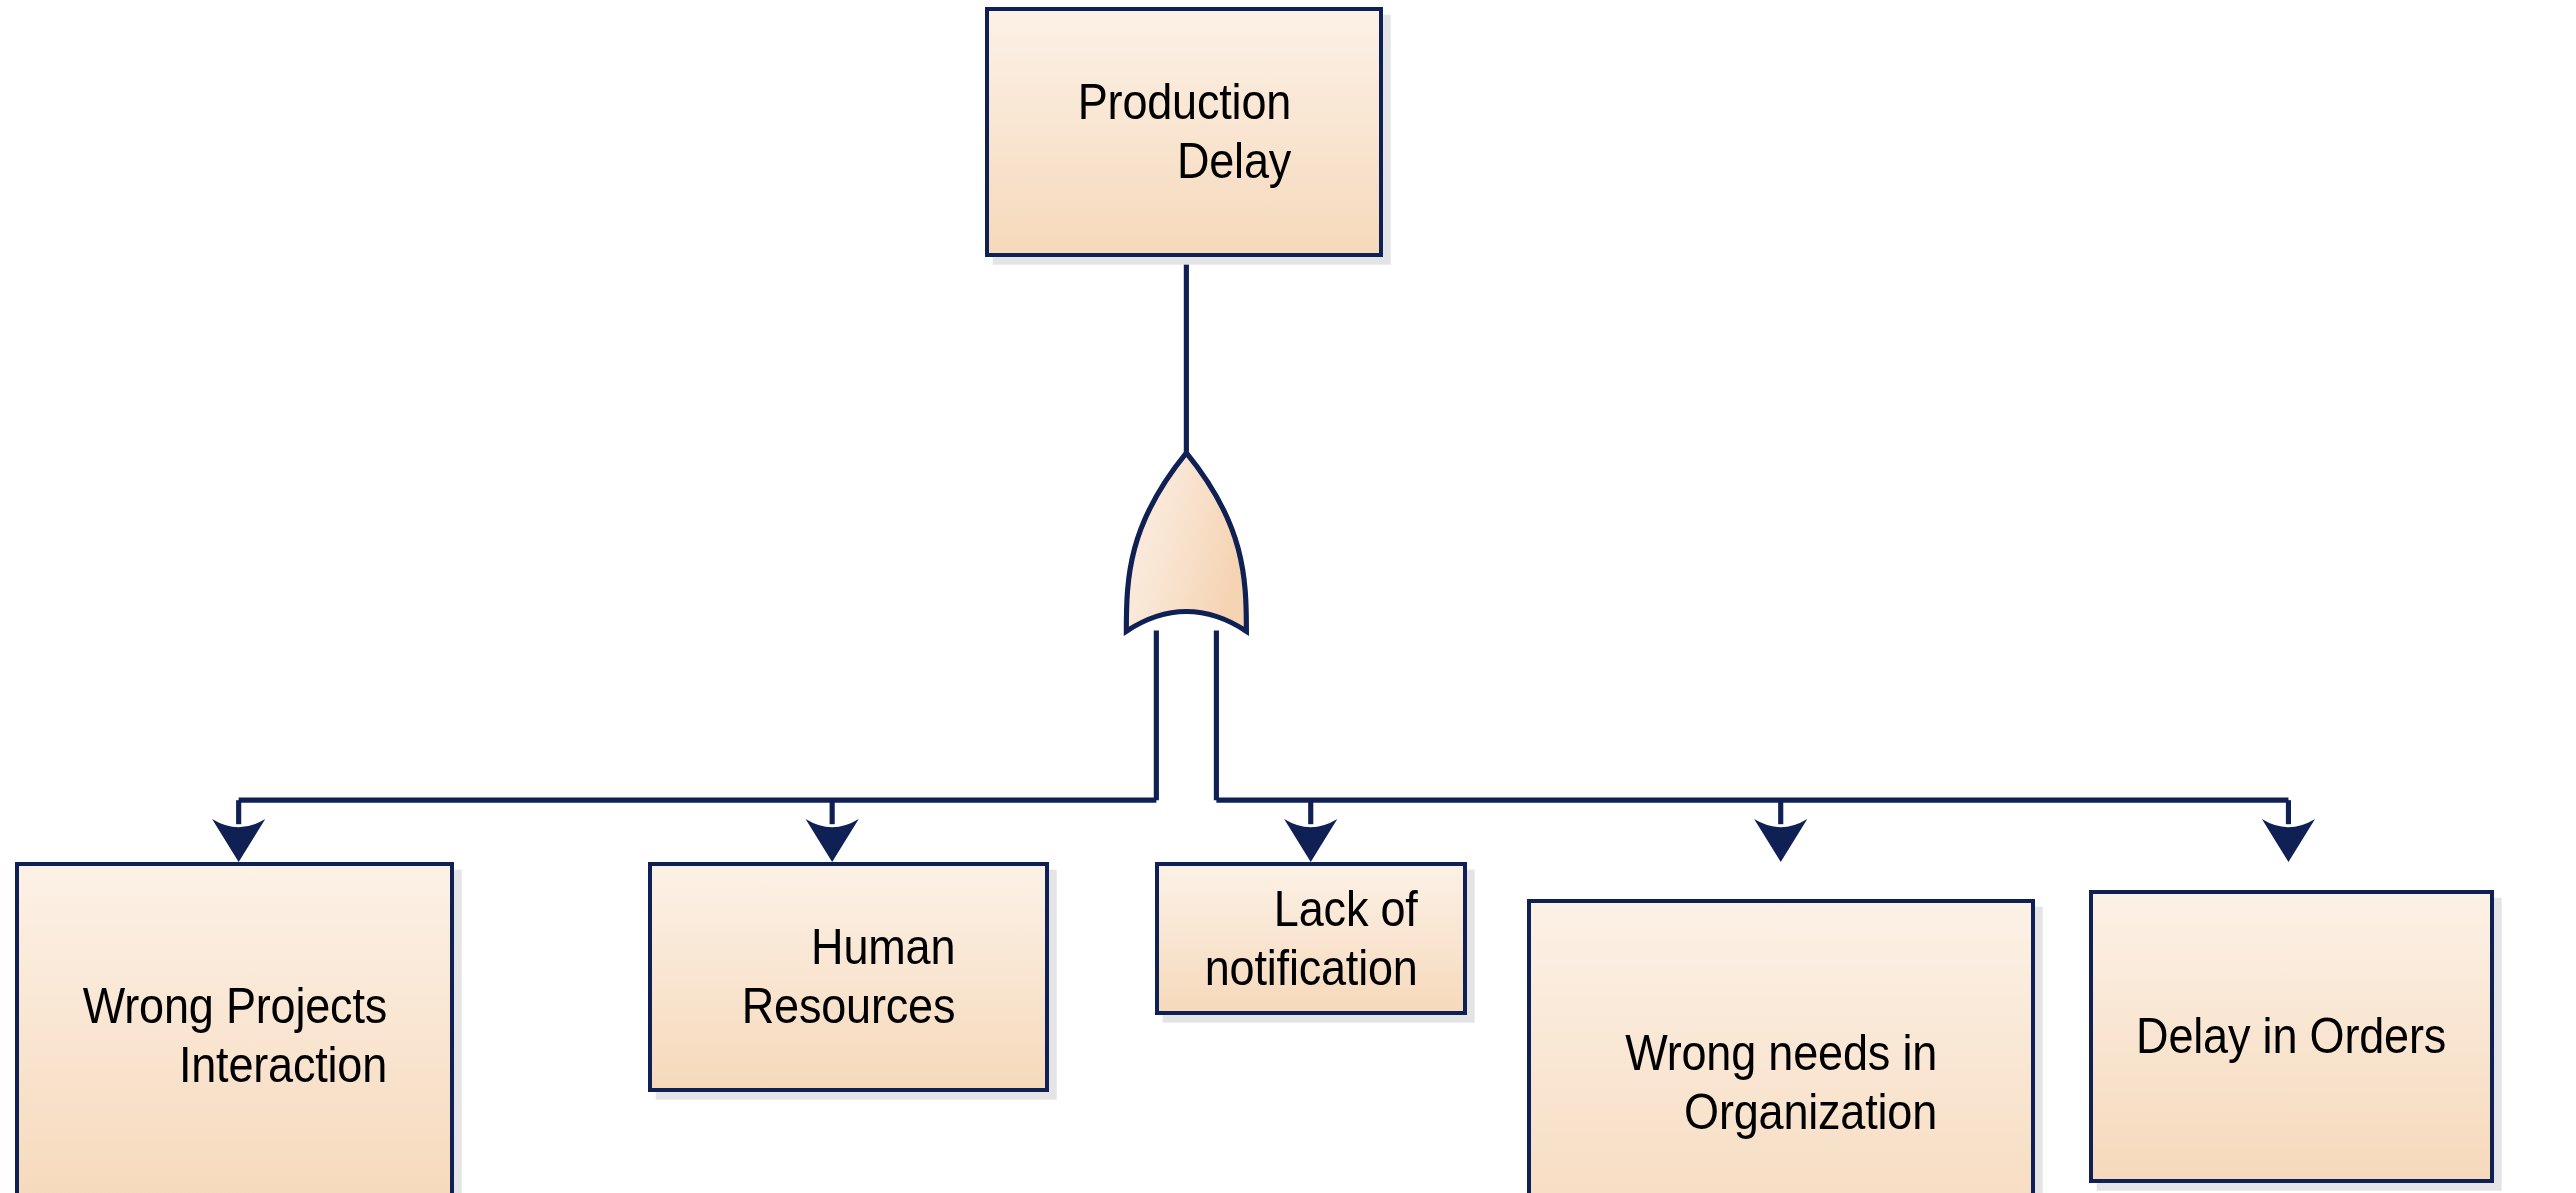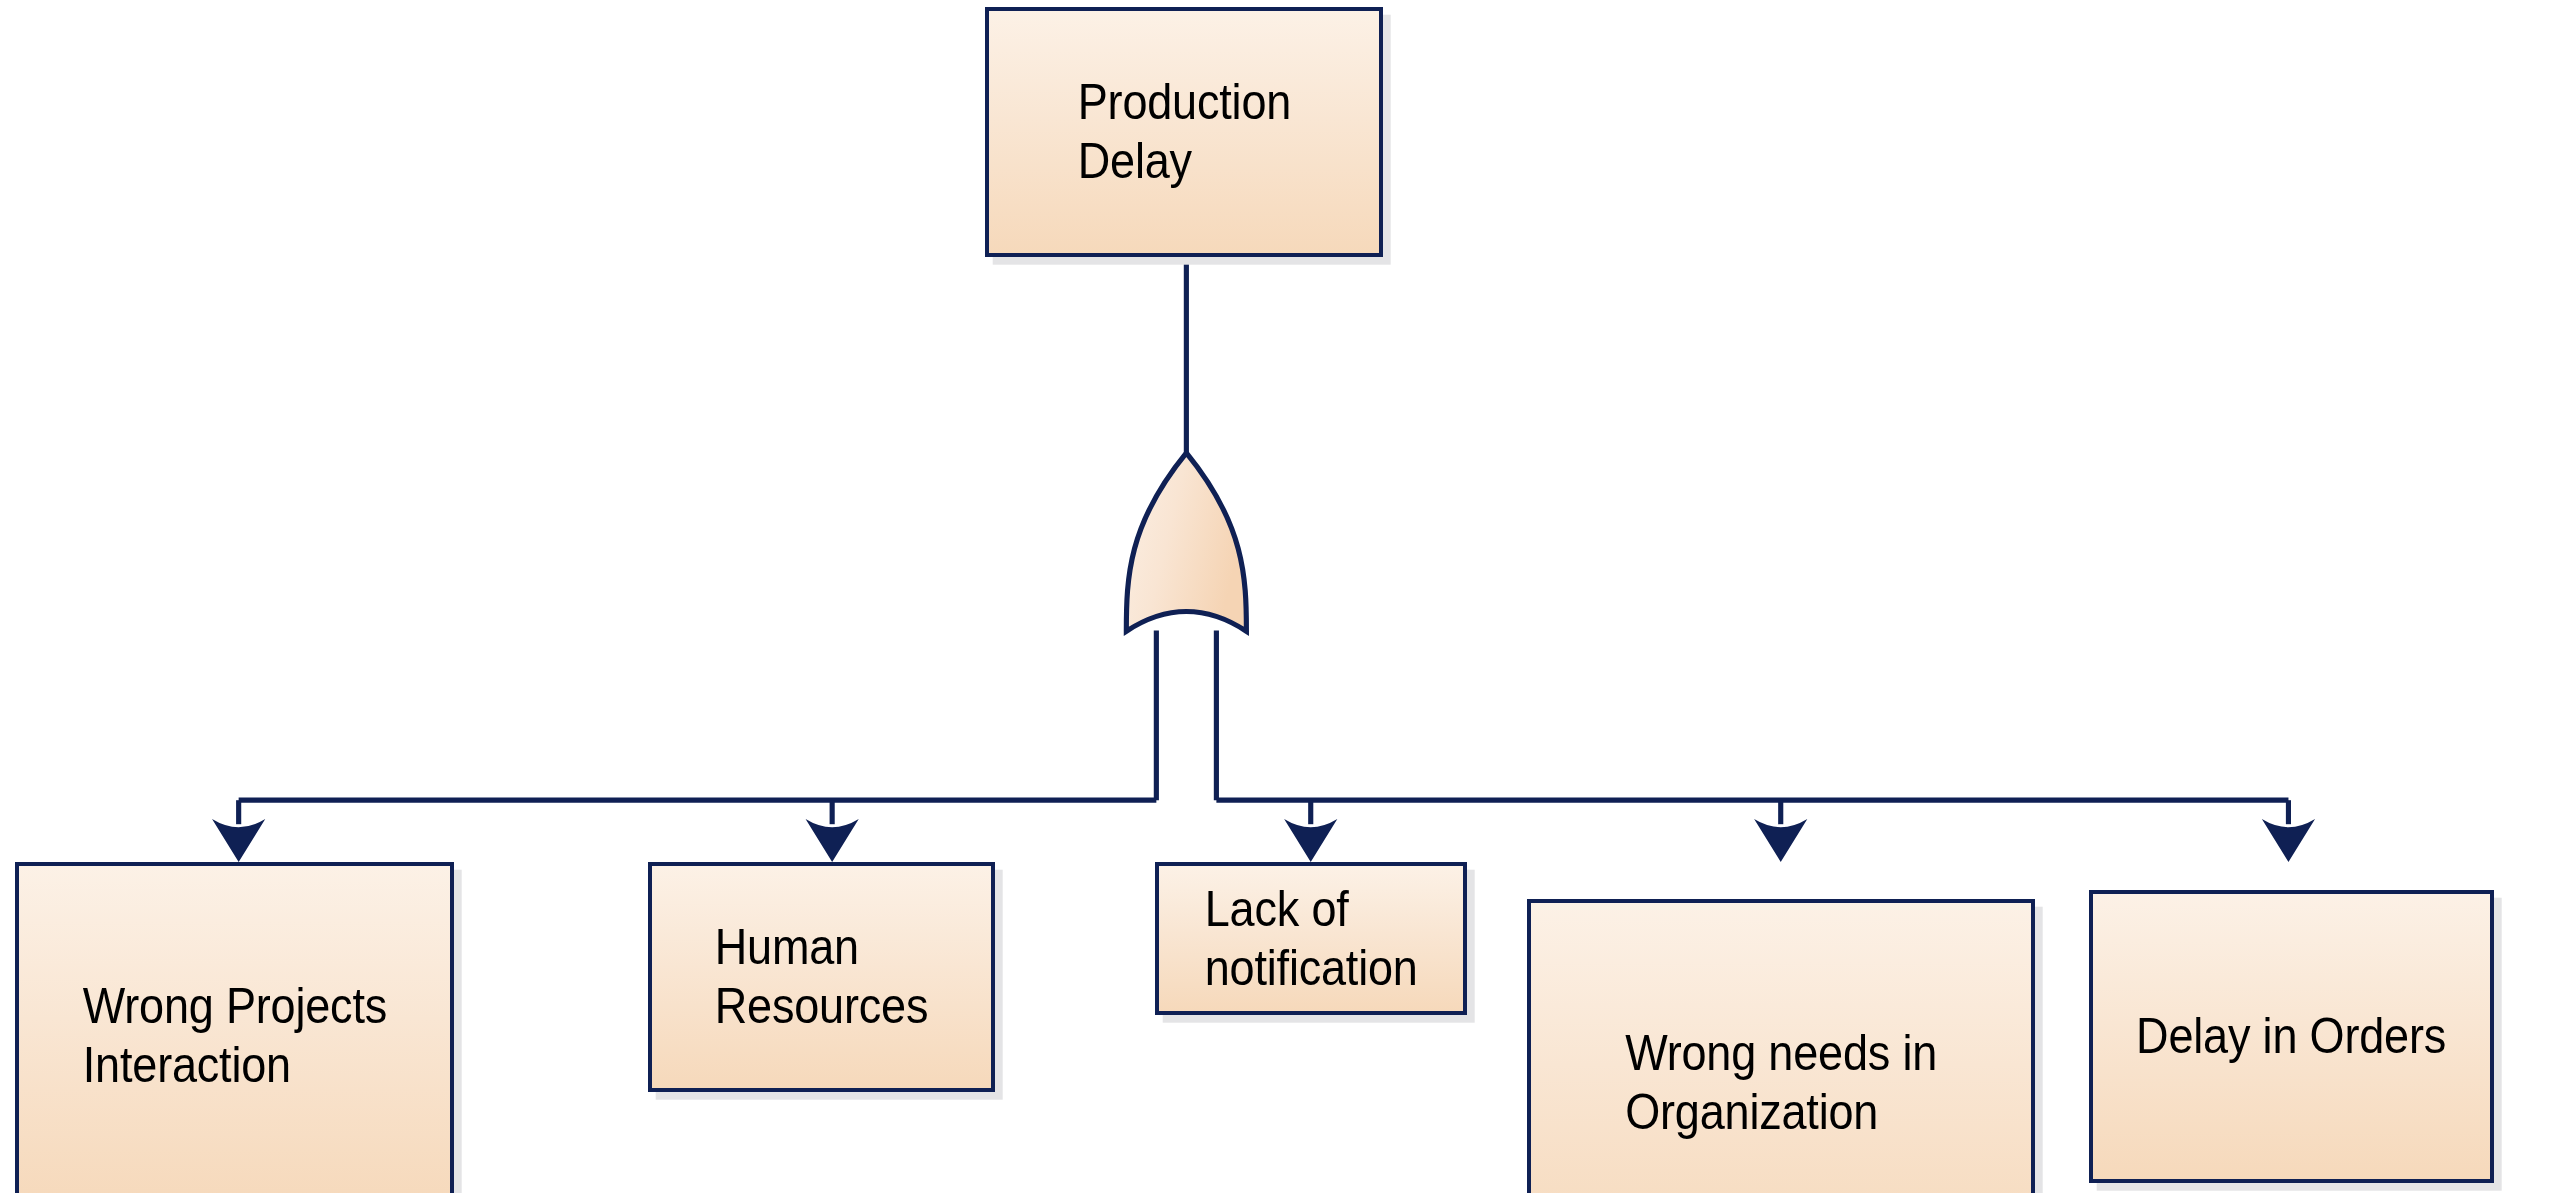--- a/index.html
+++ b/index.html
@@ -27,21 +27,21 @@
   }
   .node-box {
     position: absolute;
     box-sizing: border-box;
     border: 4.3px solid #0f2054;
     background: linear-gradient(to bottom, #fcf1e6 0%, #f9e6d3 45%, #f6d9bb 100%);
     box-shadow: 7.7px 7.7px 0 0 #e4e4e6;
     display: flex;
     align-items: center;
     justify-content: center;
-    text-align: left;
+    text-align: right;
     z-index: 4;
   }
   .node-label {
     color: #000000;
     font-family: "Liberation Sans", sans-serif;
     font-weight: 400;
     font-size: 50px;
     line-height: 1.18;
     letter-spacing: -0.2px;
     transform: scaleX(0.90);
@@ -89,21 +89,21 @@
 
   <div id="boxes-layer">
       <div class="node-box" style="left: 985px; top: 6.9px; width: 398px; height: 250px;">
         <span class="node-label">Production
 Delay</span>
       </div>
       <div class="node-box" style="left: 15.4px; top: 862px; width: 439px; height: 348px;">
         <span class="node-label">Wrong Projects
 Interaction</span>
       </div>
-      <div class="node-box" style="left: 648px; top: 862px; width: 347px; height: 230px;">
+      <div class="node-box" style="left: 648px; top: 862px; width: 401px; height: 230px;">
         <span class="node-label">Human
 Resources</span>
       </div>
       <div class="node-box" style="left: 1155px; top: 862px; width: 312px; height: 153px;">
         <span class="node-label">Lack of
 notification</span>
       </div>
       <div class="node-box" style="left: 1527px; top: 862px; width: 508px; height: 367px; margin-top: 37px;">
         <span class="node-label">Wrong needs in
 Organization</span>

